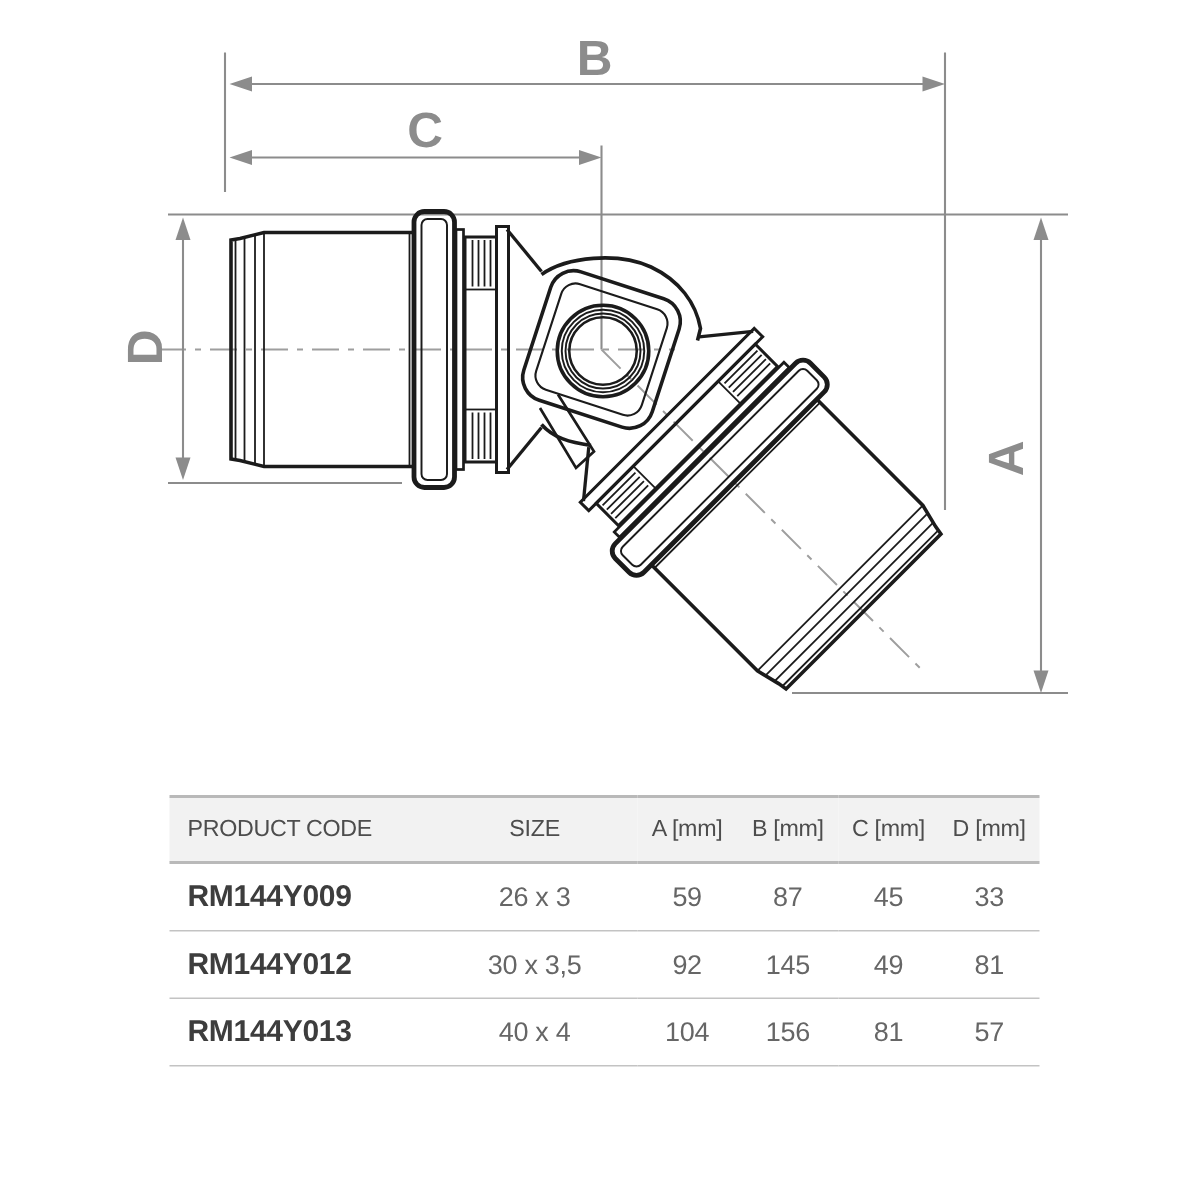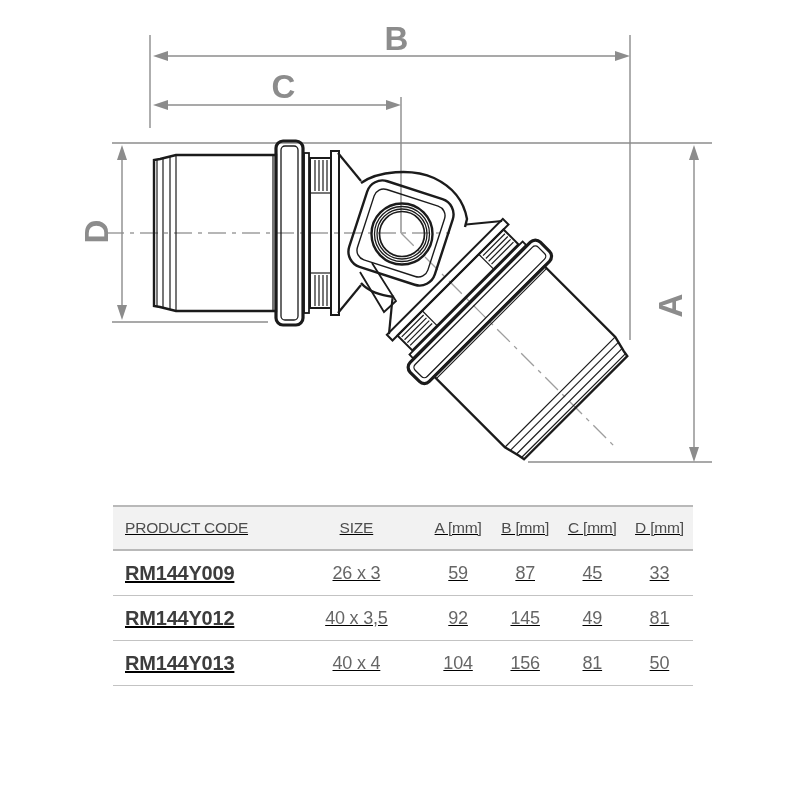--- a/index.html
+++ b/index.html
@@ -1,21 +1,21 @@
 <!DOCTYPE html>
 <html><head>
 <meta charset="utf-8">
 <style>
   html,body{margin:0;padding:0;background:#ffffff;}
   #screen{position:relative;width:800px;height:800px;background:#ffffff;overflow:hidden;
           font-family:"Liberation Sans", sans-serif;}
   #drawing{position:absolute;left:0;top:0;}
   
-  #spec-table{position:absolute;left:113px;top:505px;width:580px;border-collapse:collapse;
-              table-layout:fixed;letter-spacing:-0.2px;text-decoration:underline;}
+  #spec-table{position:absolute;left:113px;top:530px;width:580px;border-collapse:collapse;
+              table-layout:fixed;letter-spacing:-0.2px;}
   #spec-table col.c1{width:175px;} #spec-table col.c2{width:136px;}
   #spec-table col.c3,#spec-table col.c4,#spec-table col.c5,#spec-table col.c6{width:67px;}
   #spec-table th{height:42px;background:#f2f2f2;font-weight:normal;font-size:15.5px;color:#4d4d4d;
                  border-top:2px solid #b9b9b9;border-bottom:2px solid #b9b9b9;padding:0;}
   #spec-table td{height:44px;font-size:18px;color:#666666;text-align:center;padding:0;
                  border-bottom:1.5px solid #c3c3c3;}
   #spec-table th:first-child,#spec-table td:first-child{text-align:left;padding-left:12px;}
   #spec-table td.code{font-weight:bold;color:#3d3d3d;font-size:20px;}
   
   .bk{stroke:#1b1b1b;fill:none;}
@@ -157,29 +157,29 @@
       <tr>
         <td class="code">RM144Y009</td>
         <td>26 x 3</td>
         <td>59</td>
         <td>87</td>
         <td>45</td>
         <td>33</td>
       </tr>
       <tr>
         <td class="code">RM144Y012</td>
-        <td>40 x 3,5</td>
+        <td>30 x 3,5</td>
         <td>92</td>
         <td>145</td>
         <td>49</td>
         <td>81</td>
       </tr>
       <tr>
         <td class="code">RM144Y013</td>
         <td>40 x 4</td>
         <td>104</td>
         <td>156</td>
         <td>81</td>
-        <td>50</td>
+        <td>57</td>
       </tr>
     </tbody>
   </table>
 </div>
 
 </body></html>

